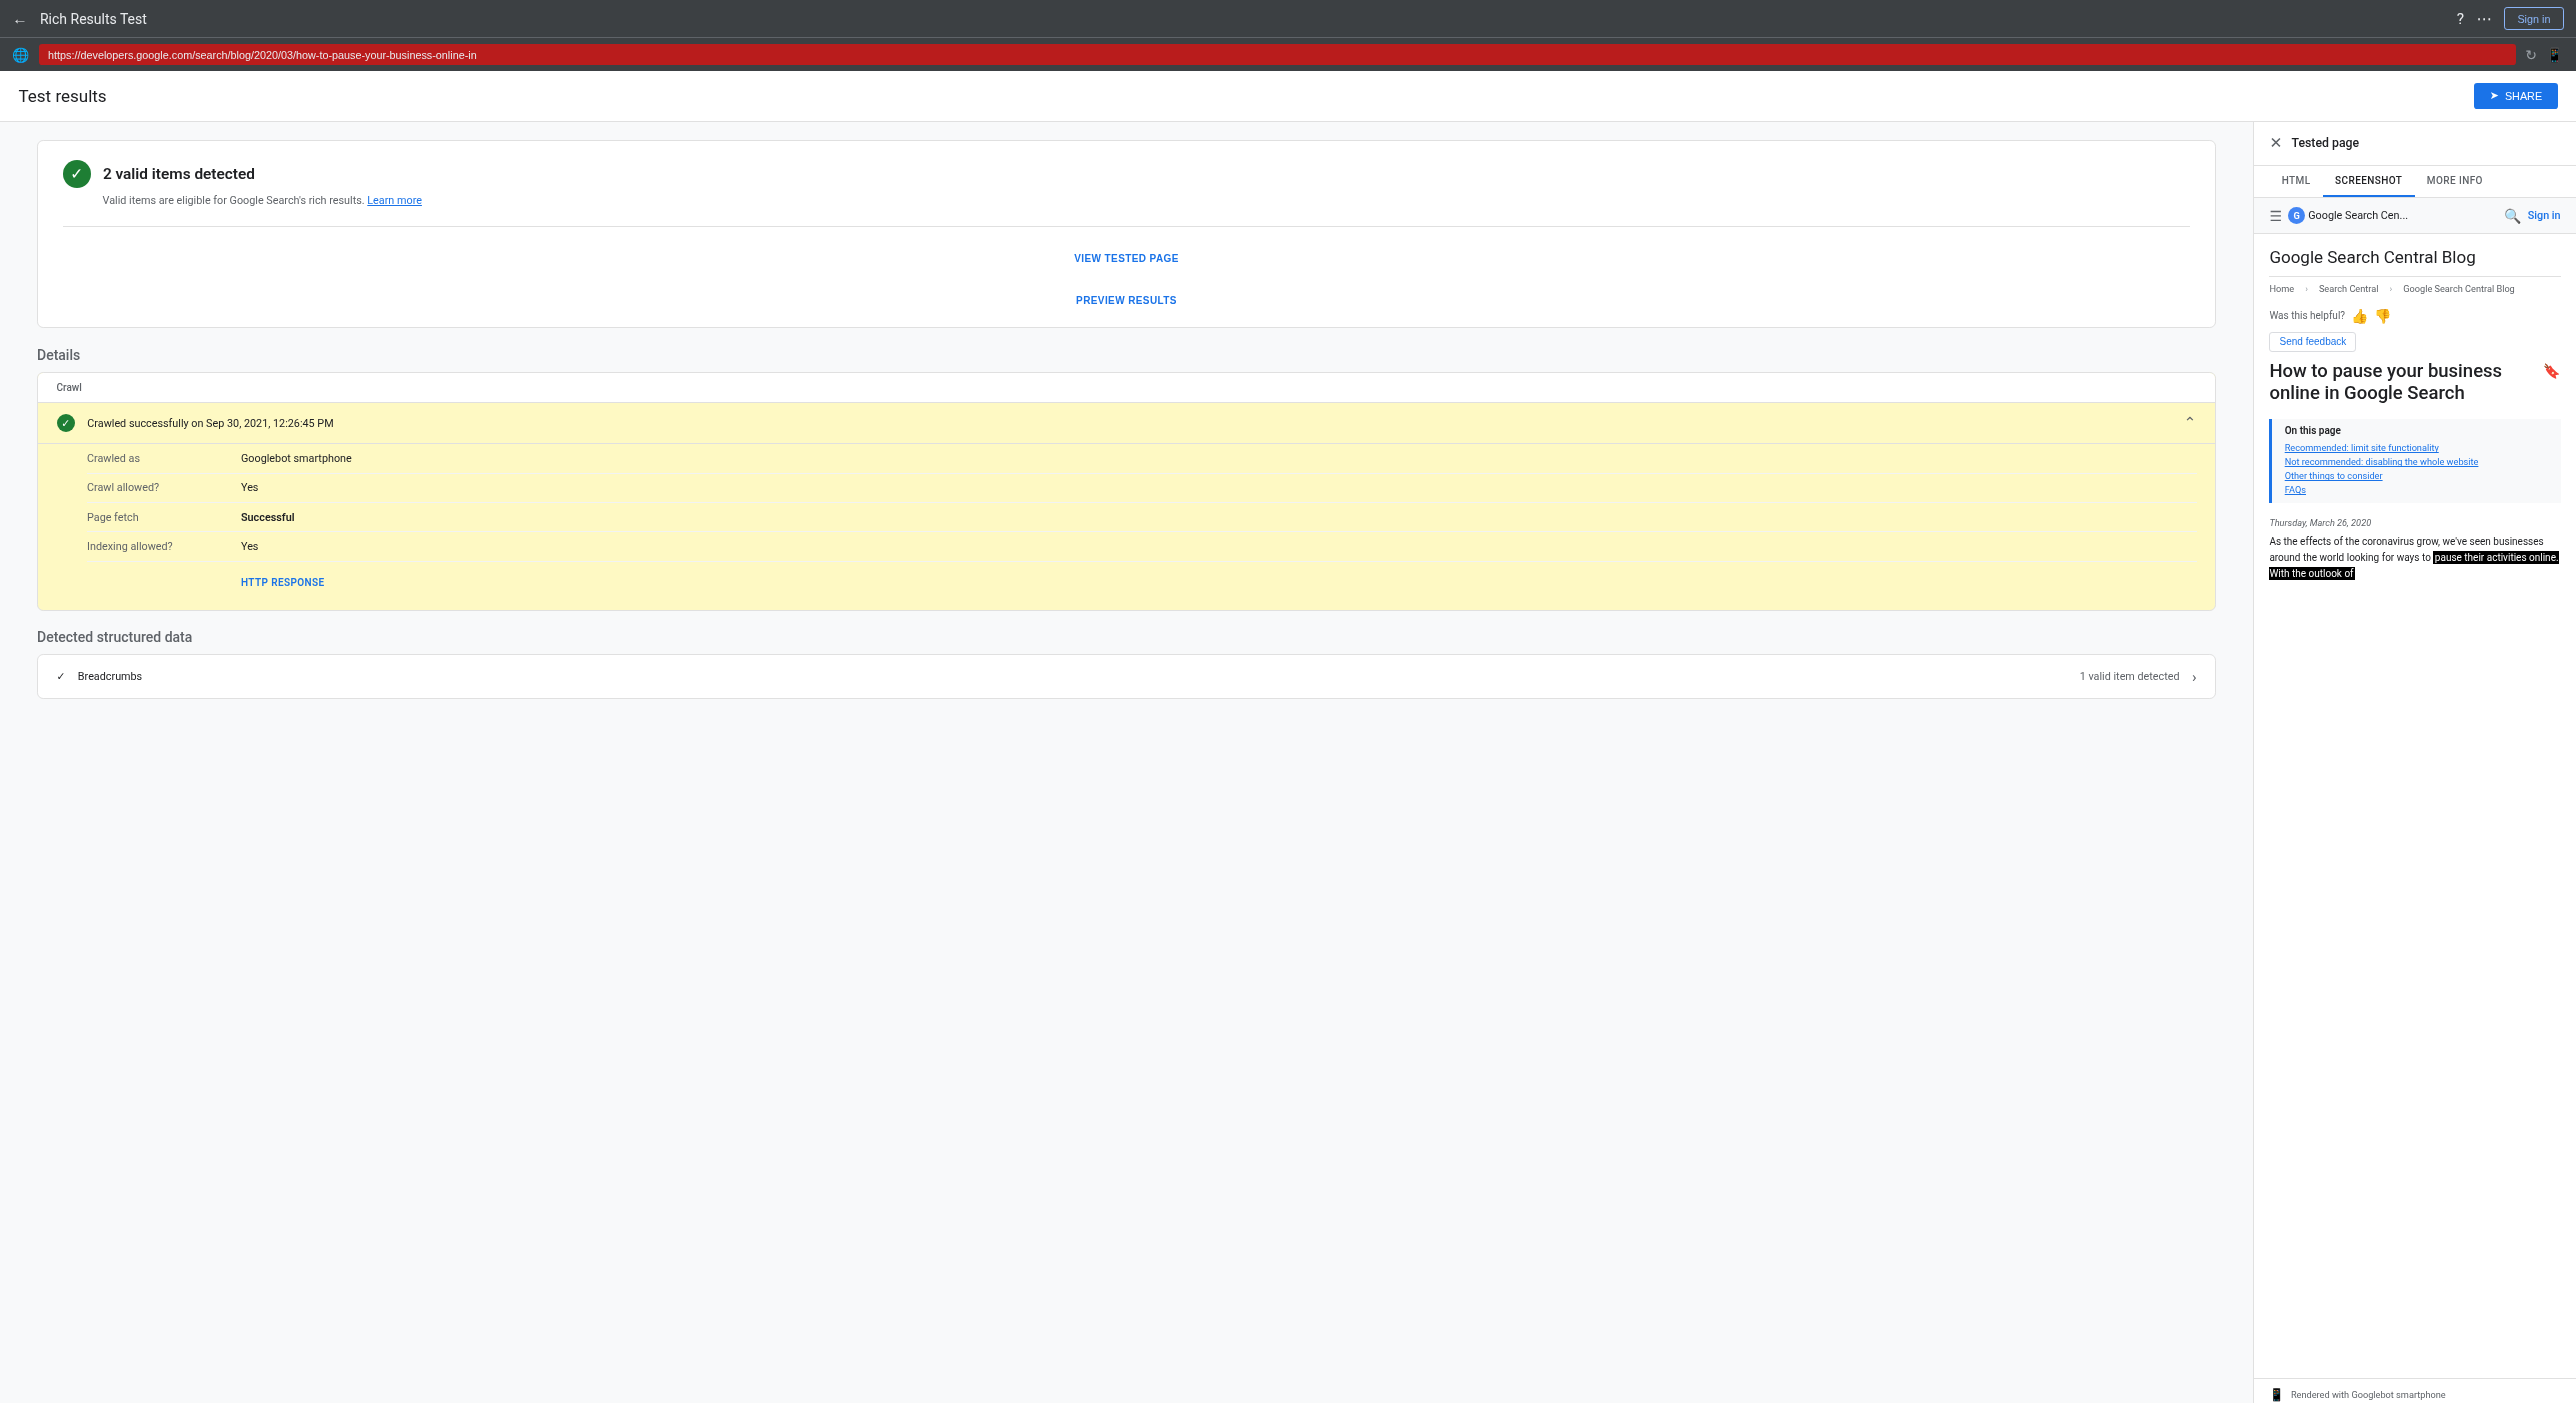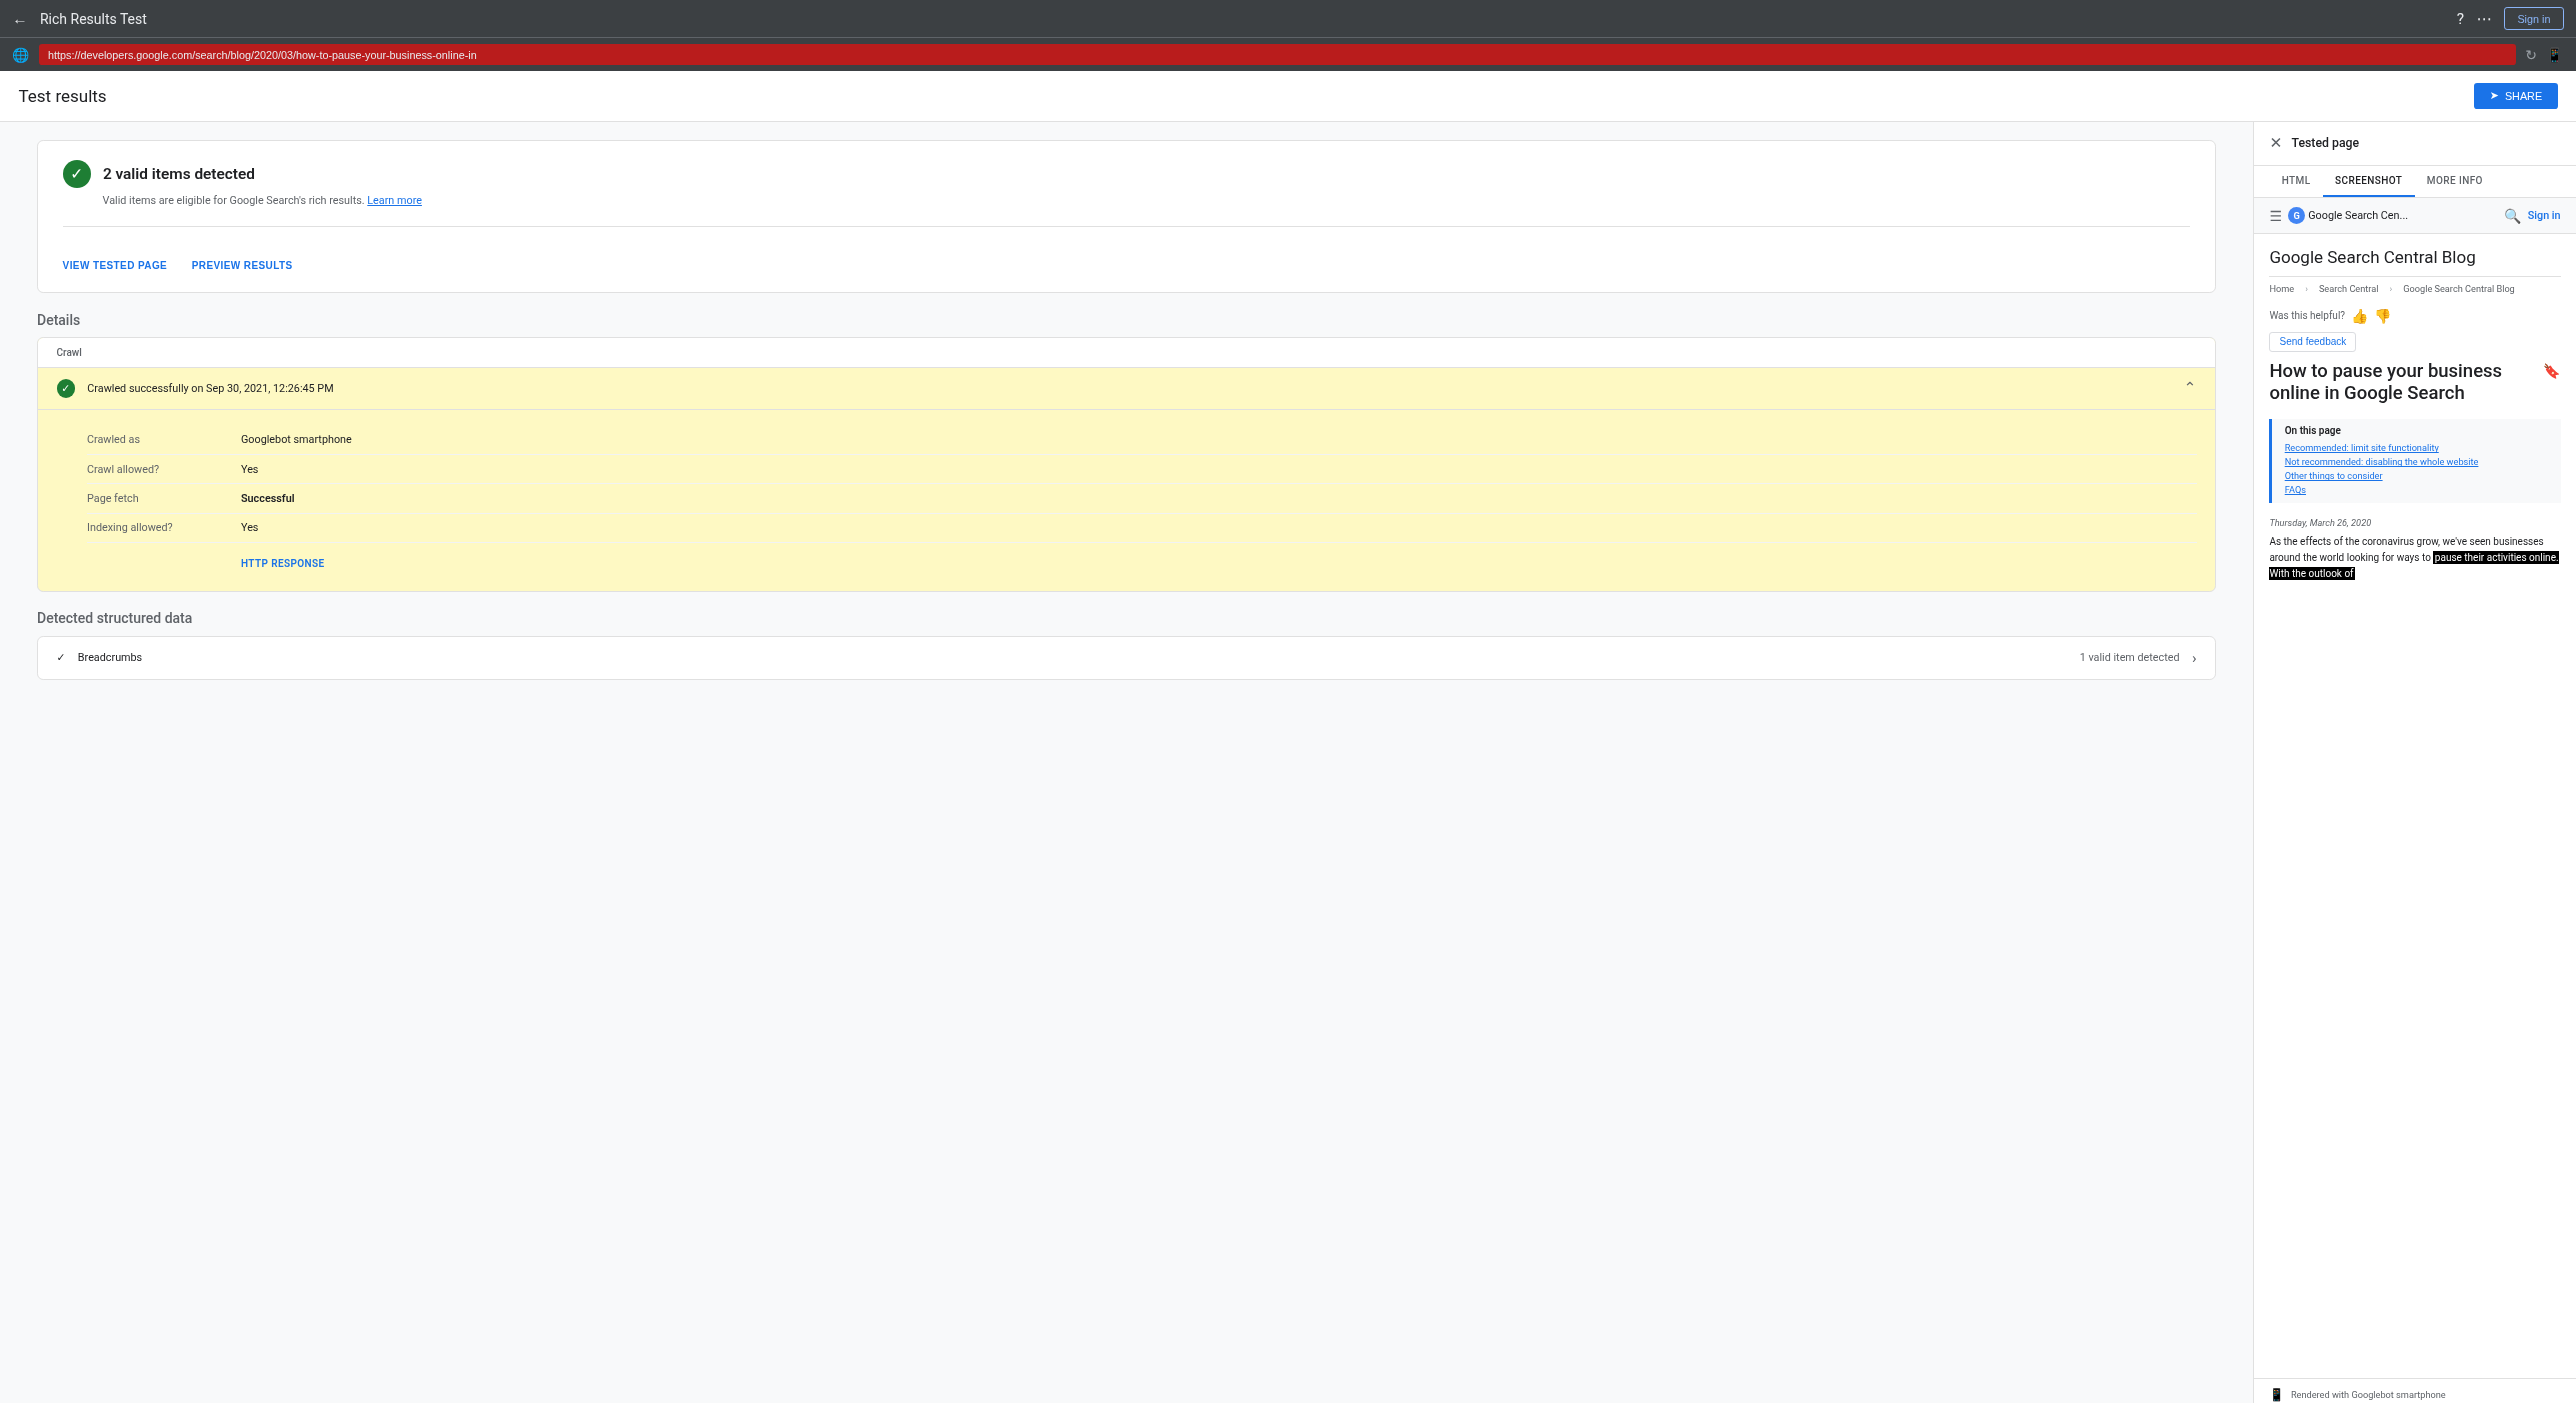--- a/index.html
+++ b/index.html
@@ -161,22 +161,23 @@
       margin-left: 40px;
     }
     .valid-subtitle a {
       color: #1a73e8;
       text-decoration: underline;
     }
     .card-actions {
       display: flex;
       gap: 24.6px;
       margin-top: 18.5px;
-      padding-top: 30px;
+      padding-top: 23px;
       border-top: 0.8px solid #e0e0e0;
+      flex-direction: column;
     }
     .card-action-btn {
       background: none;
       border: none;
       color: #1a73e8;
       font-size: 10px;
       font-weight: 600;
       letter-spacing: 0.4px;
       cursor: pointer;
       padding: 3.1px 0;
@@ -229,21 +230,20 @@
       font-size: 10.8px;
       color: #202124;
     }
     .expand-icon {
       color: #5f6368;
       font-size: 15.4px;
       cursor: pointer;
     }
     .crawl-details-table {
       padding: 0 18.5px 6.2px 49px;
-      margin-top: 16px;
     }
     .crawl-detail-row {
       display: flex;
       padding: 7.7px 0;
       border-bottom: 0.8px solid #f1f3f4;
     }
     .crawl-detail-row:last-child {
       border-bottom: none;
     }
     .crawl-detail-label {

